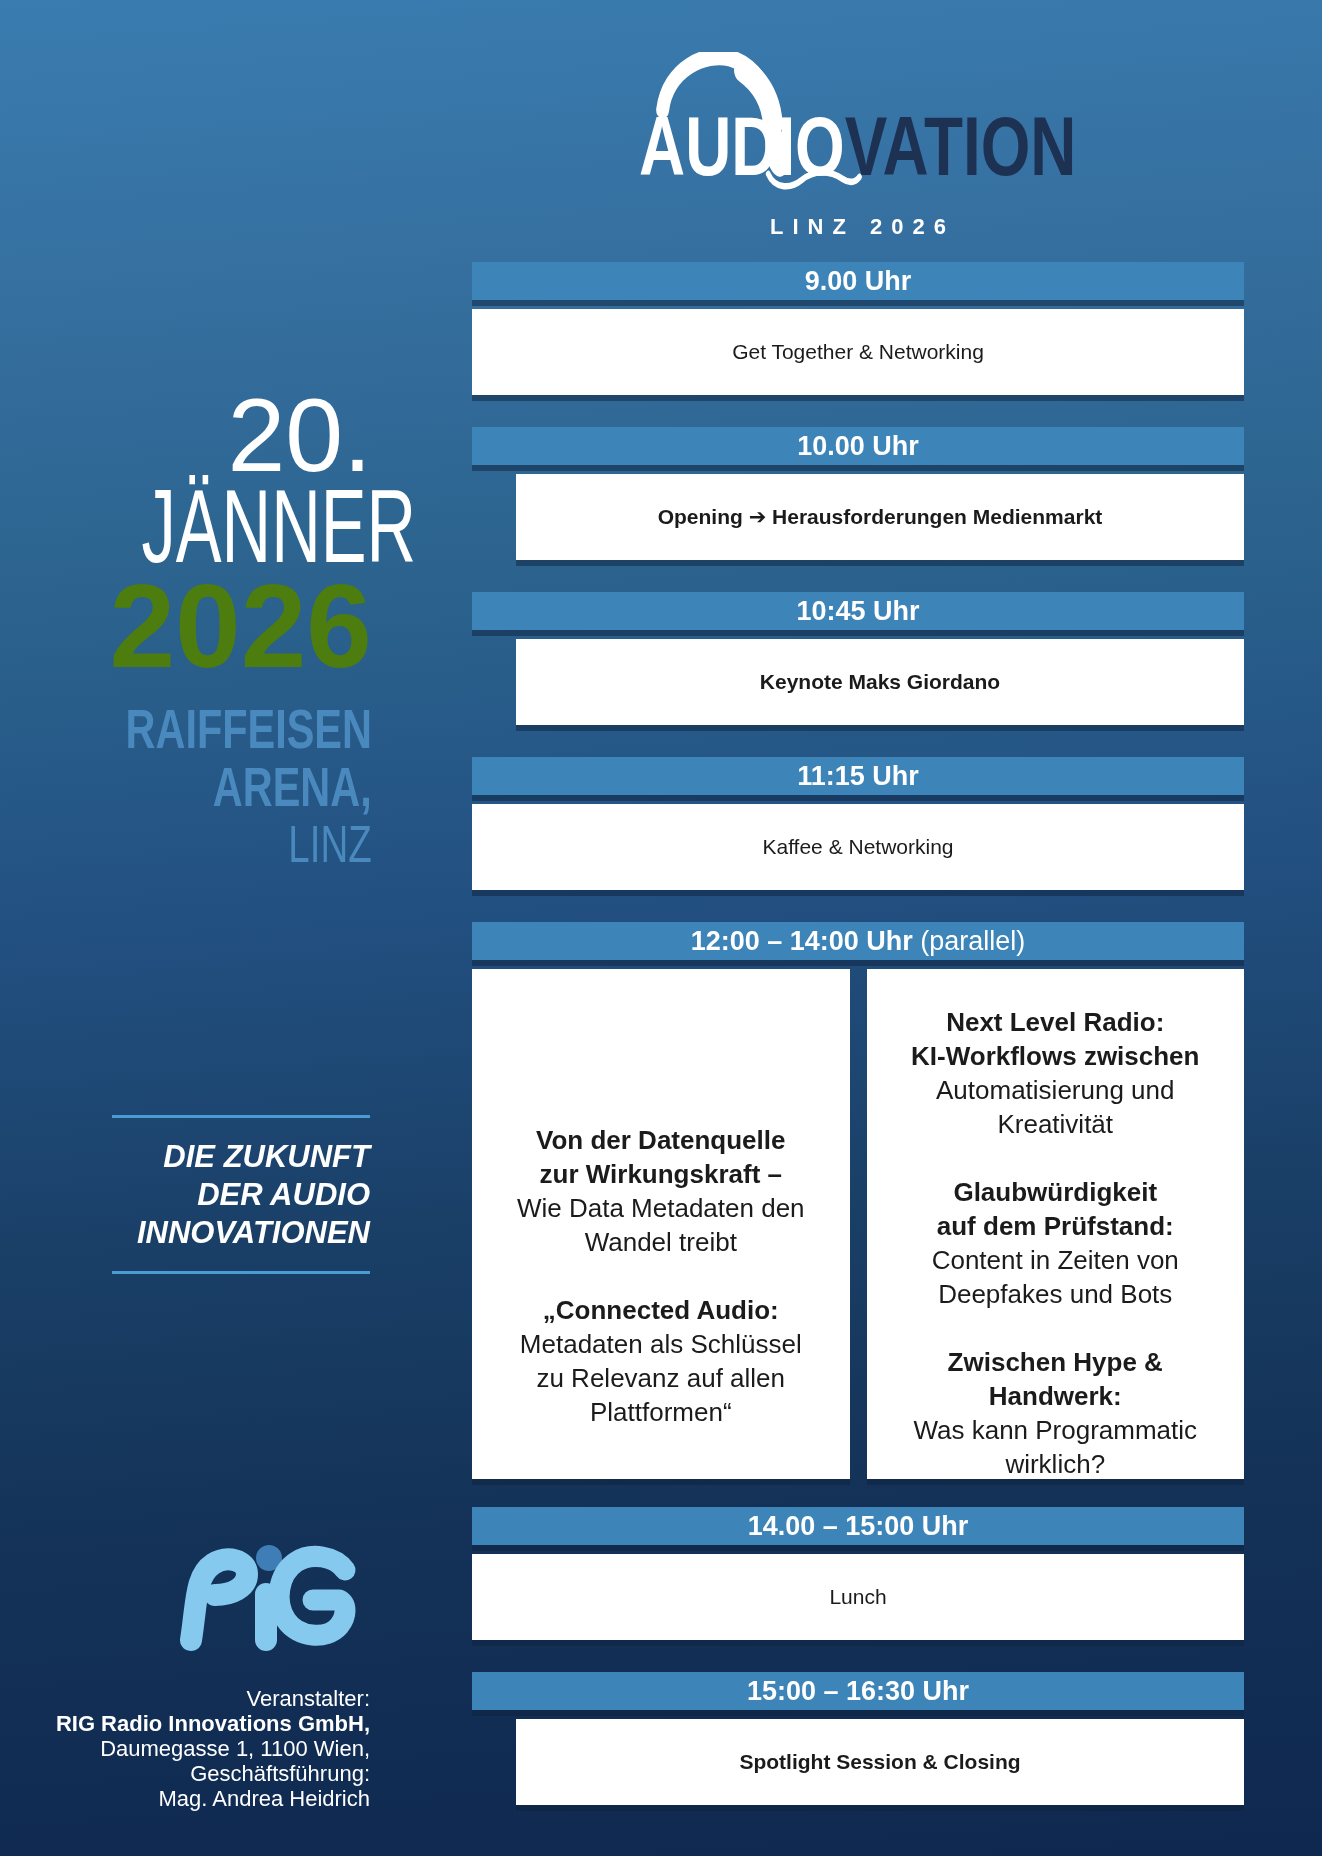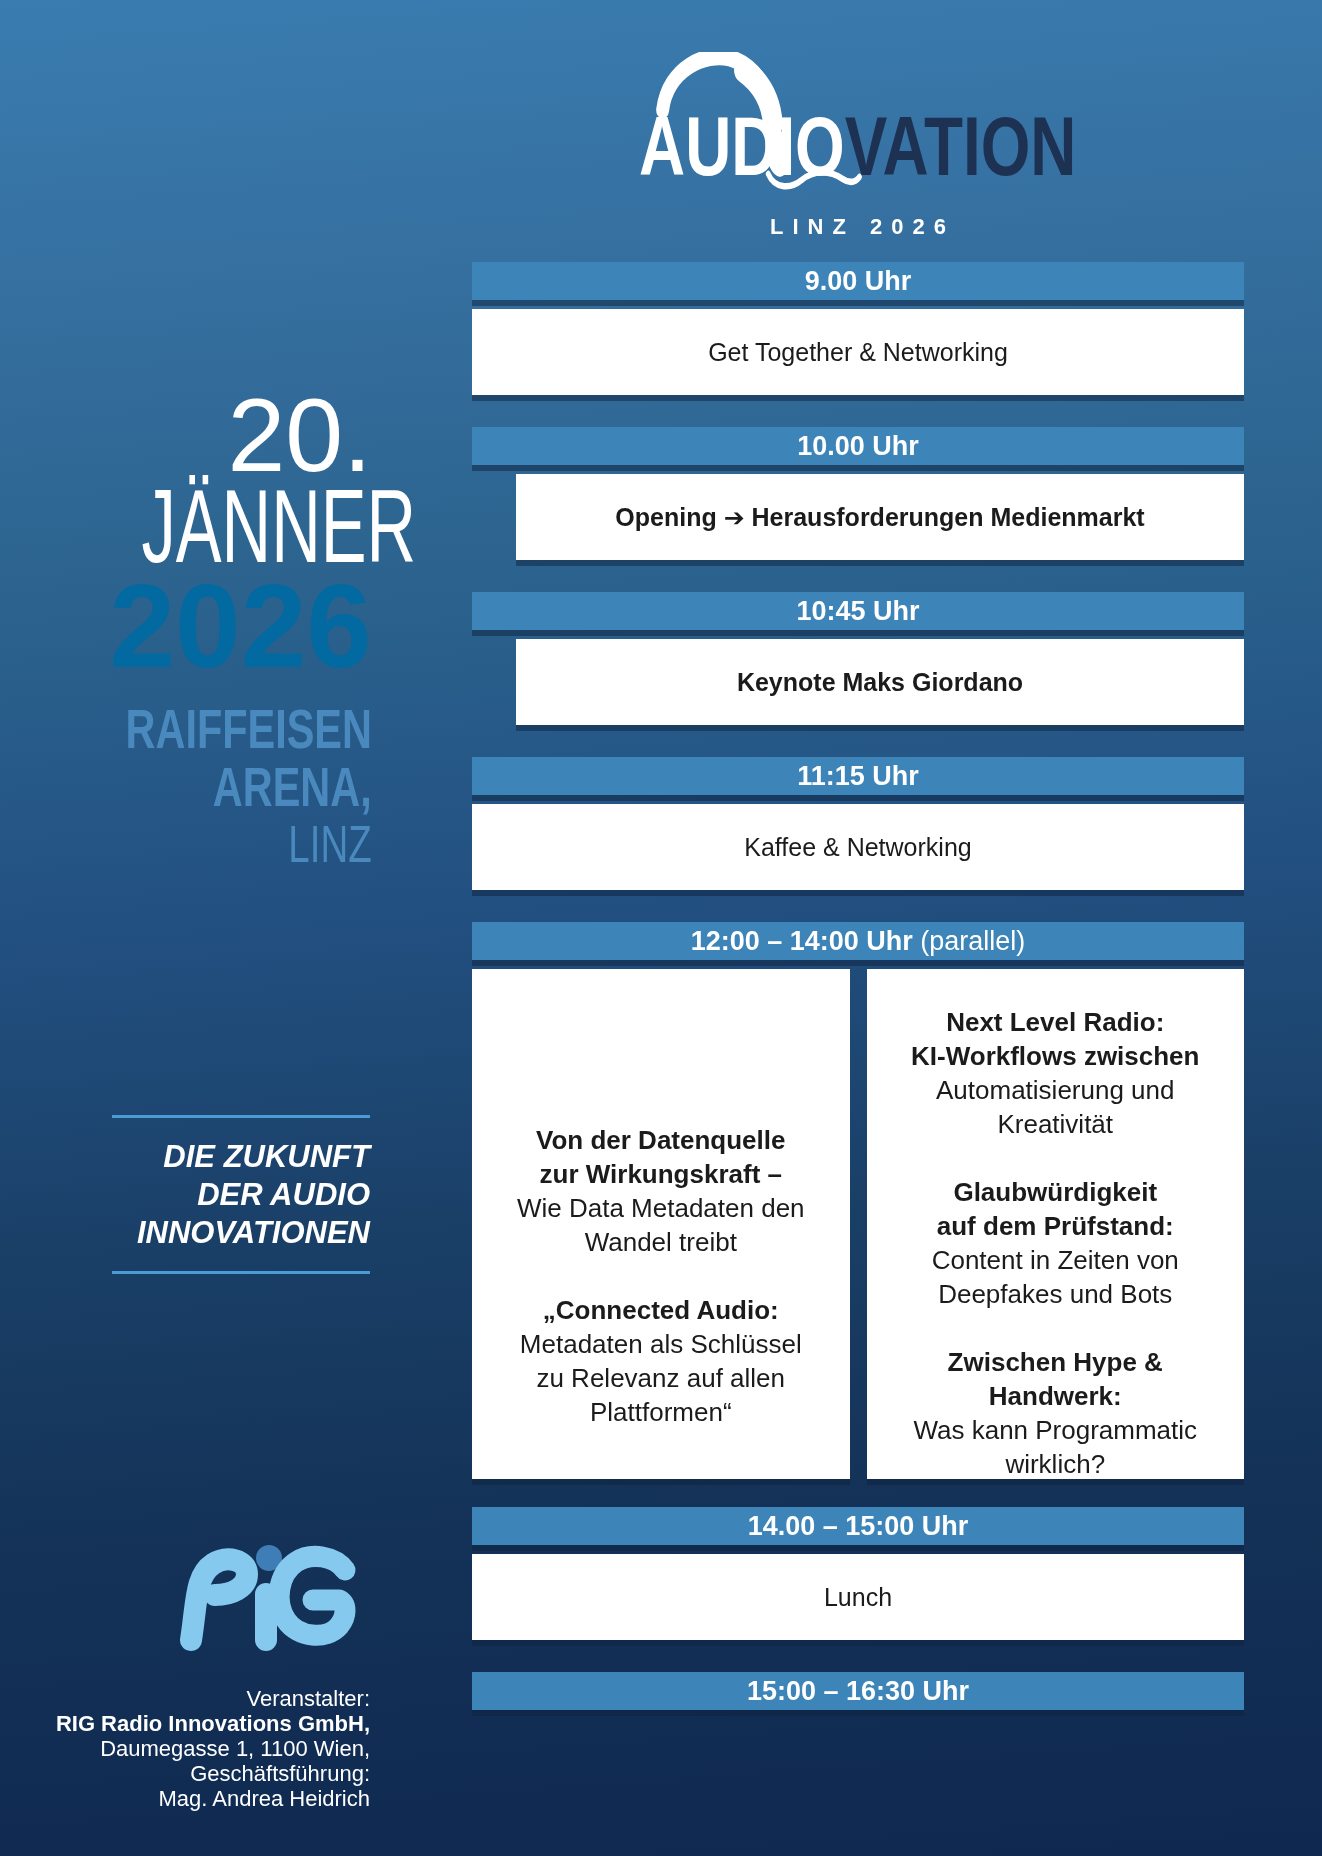--- a/index.html
+++ b/index.html
@@ -23,21 +23,21 @@
   .hp-svg{position:absolute;left:18px;top:-52px;width:290px;height:140px;pointer-events:none;}
   .logo-sub{margin-top:22px;color:#ffffff;font-size:22px;font-weight:600;
     letter-spacing:9px;padding-left:9px;}
 
   
   .leftcol{position:absolute;left:0;top:0;width:372px;height:100%;text-align:right;color:#fff;}
   .datewrap{position:absolute;top:390px;right:0;width:372px;}
   .d1{font-size:104px;line-height:90px;font-weight:400;color:#fff;}
   .dcond{display:inline-block;transform:scaleX(.66);transform-origin:right center;white-space:nowrap;}
   .d2{font-size:104px;line-height:92px;font-weight:400;color:#fff;}
-  .d3{font-size:118px;line-height:108px;font-weight:700;color:#0369a1;padding-left:41px;}
+  .d3{font-size:118px;line-height:108px;font-weight:700;color:#4d7c0f;padding-left:41px;}
   .venue{position:absolute;top:700px;right:0;width:372px;color:#4a89bd;}
   .v1{font-size:56px;line-height:58px;font-weight:700;}
   .v3{font-size:52px;line-height:56px;font-weight:400;margin-left:48px;}
   .vcond{display:inline-block;transform:scaleX(.74);transform-origin:right center;white-space:nowrap;}
   .tagline{position:absolute;top:1115px;right:2px;width:372px;}
   .tagrule{height:3px;width:258px;background:#4b9bd5;margin-left:auto;border:0;}
   .tagtext{margin:20px 0 19px 0;color:#fff;font-style:italic;font-weight:700;
     font-size:31px;line-height:38px;}
   .riglogo{position:absolute;top:1540px;right:8px;width:205px;height:118px;}
   .organizer{position:absolute;top:1686px;right:2px;width:372px;color:#fff;
@@ -48,21 +48,21 @@
   .schedule{position:absolute;left:472px;top:262px;width:772px;}
   .time-bar{height:38px;margin-bottom:9px;background:var(--bar-blue,#3d84b8);
     display:flex;align-items:center;justify-content:center;
     color:#fff;font-size:27px;white-space:pre;
     box-shadow:0 6px 0 rgba(13,34,62,.5);}
   .time-bar .tb{font-weight:700;}
   .time-bar .tn{font-weight:400;}
   .session-box{background:#ffffff;box-shadow:0 6px 0 rgba(13,34,62,.5);color:#1b1b1b;}
   .session-box.single{height:86px;margin-bottom:32px;
     display:flex;align-items:center;justify-content:center;
-    font-size:25px;font-weight:400;text-align:left;}
+    font-size:21px;font-weight:400;text-align:left;}
   .session-box.single.b{font-weight:700;margin-left:44px;}
   .parallel{height:510px;margin-bottom:28px;display:flex;gap:17px;}
   .parallel .track{flex:1;display:flex;flex-direction:column;align-items:center;
     justify-content:center;font-size:26px;line-height:34px;text-align:center;}
   .parallel .track0{padding-top:128px;padding-bottom:24px;}
   .parallel .track1{padding-top:44px;padding-bottom:6px;}
   .parallel .ln{min-height:34px;}
   .parallel .ln.b{font-weight:700;}
 </style>
 </head>
@@ -158,15 +158,16 @@
           <div class="ln">&nbsp;</div>
           <div class="ln b">Zwischen Hype &amp;</div>
           <div class="ln b">Handwerk:</div>
           <div class="ln">Was kann Programmatic</div>
           <div class="ln">wirklich?</div>
         </div>
       </div>
       <div class="time-bar"><span class="tb">14.00 – 15:00 Uhr</span></div>
       <div class="session-box single">Lunch</div>
       <div class="time-bar"><span class="tb">15:00 – 16:30 Uhr</span></div>
+      <div class="session-box single b">Spotlight Session &amp; Closing</div>
     </div>
 
 </div>
 
 </body></html>

